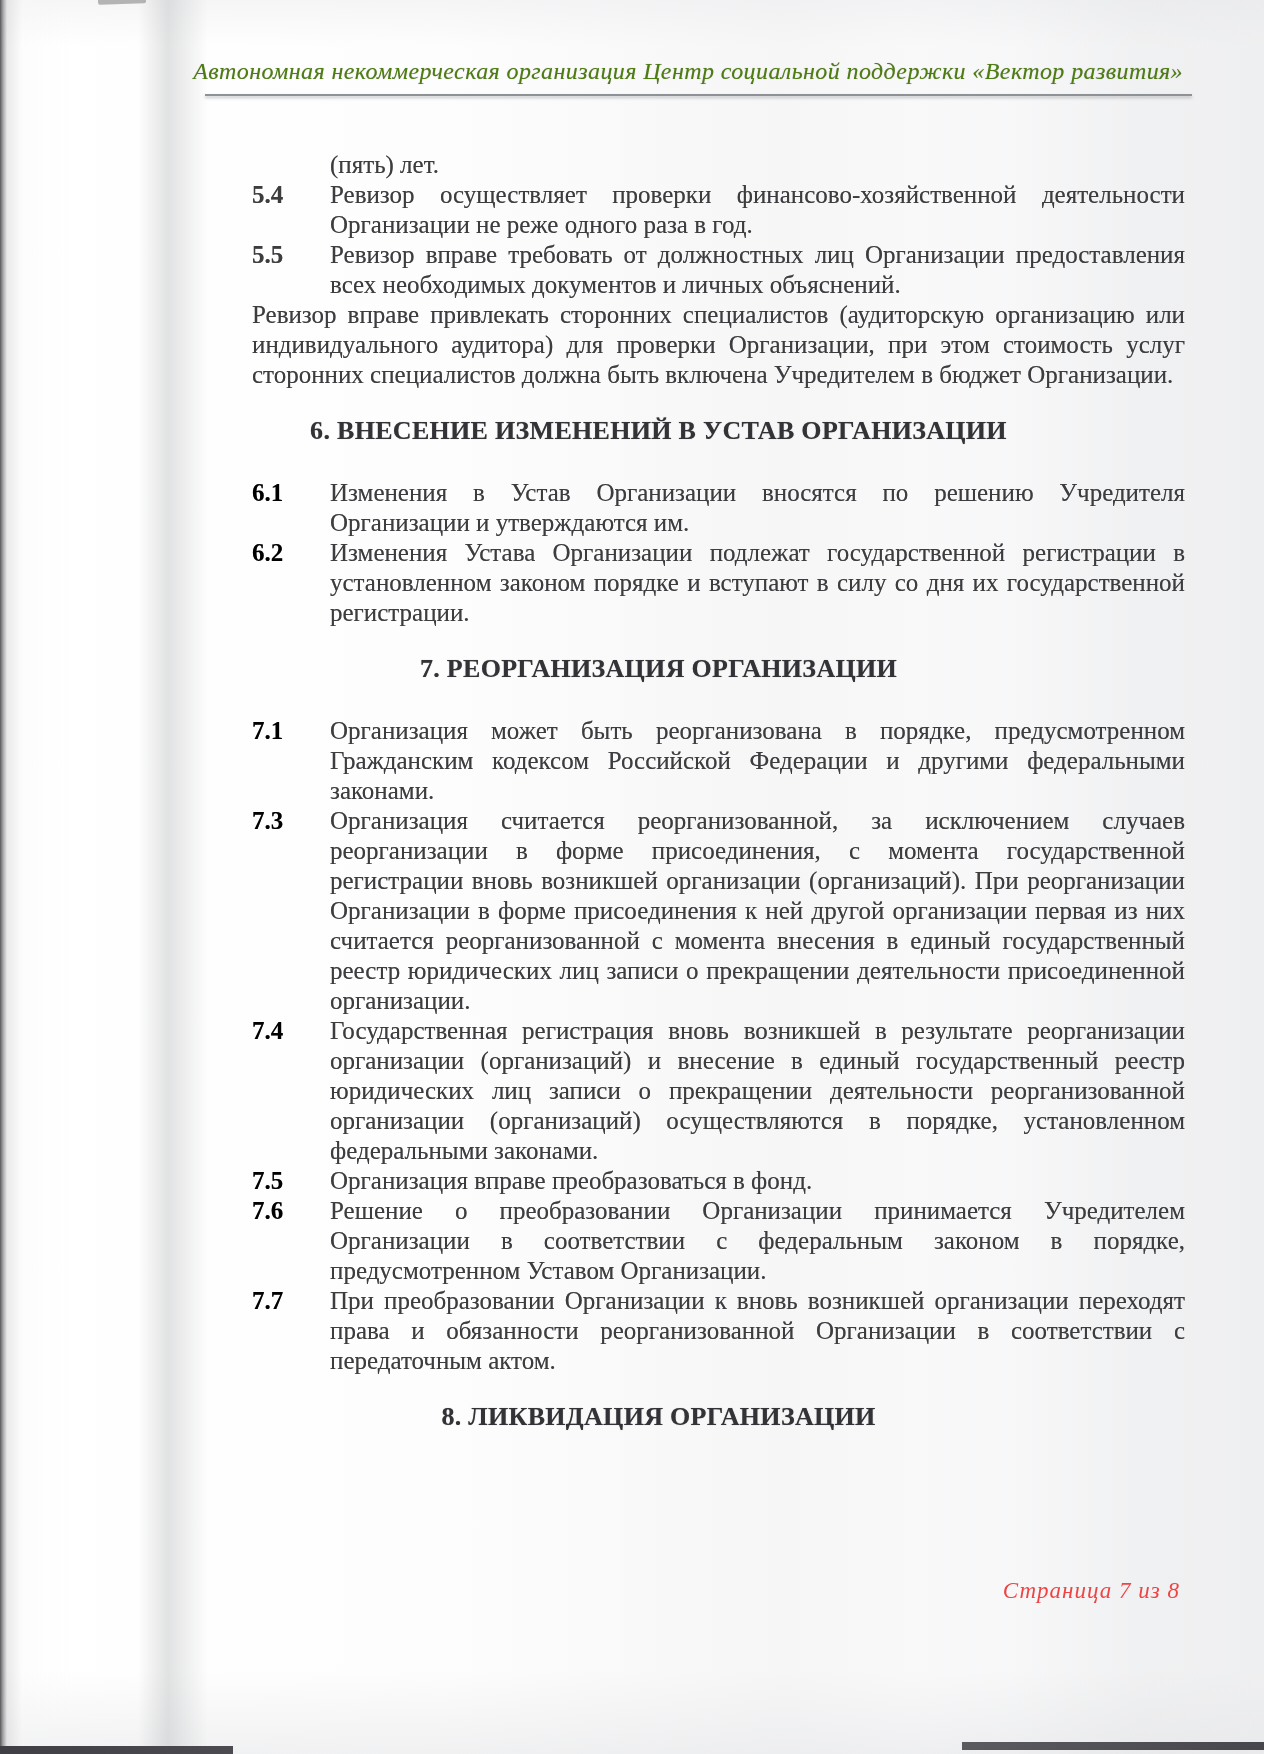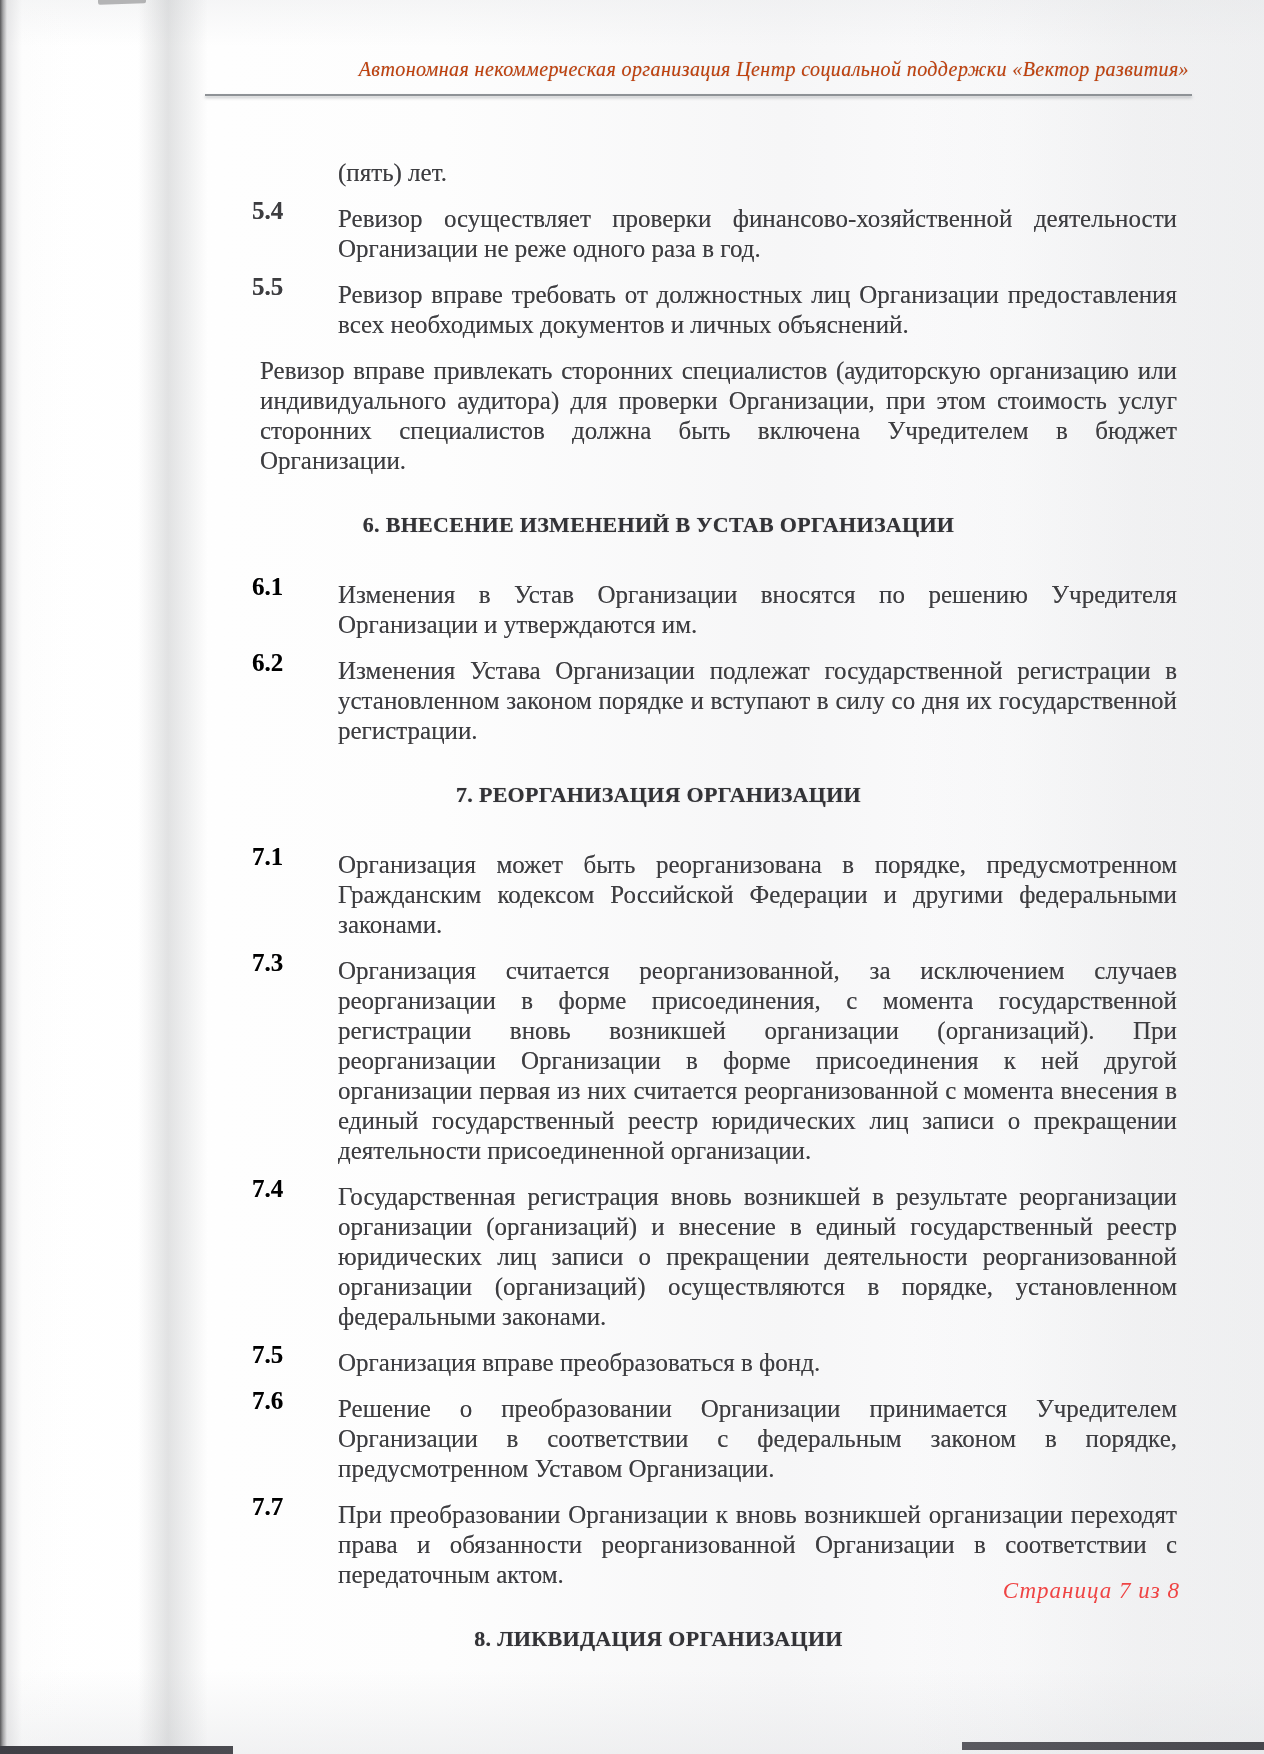--- a/index.html
+++ b/index.html
@@ -16,39 +16,39 @@
       linear-gradient(90deg, rgba(255,255,255,0) 72%, rgba(214,216,218,.22) 90%, rgba(224,226,228,.30) 100%),
       linear-gradient(180deg, rgba(232,233,235,.40) 0px, rgba(255,255,255,0) 46px),
       linear-gradient(180deg, rgba(255,255,255,0) 1670px, rgba(230,231,233,.55) 1754px),
       linear-gradient(90deg, #ffffff 0%, #fdfdfd 35%, #f6f6f7 62%, #fbfbfc 80%, #f5f5f6 100%);
   }
   .corner-mark {
     position:absolute; left:98px; top:-2px; width:48px; height:6px;
     background:#7d7d80; opacity:.55; transform:rotate(-2deg); border-radius:2px;
   }
   .header-title {
-    position:absolute; top:58px; right:75px;
-    font-style:italic; font-size:20px; color:#c2410c; letter-spacing:.4px;
+    position:absolute; top:58px; right:81px;
+    font-style:italic; font-size:24px; color:#4d7c0f; letter-spacing:.4px;
     text-shadow:0 0 1px rgba(70,70,75,.4); white-space:nowrap;
   }
   .header-rule {
     position:absolute; left:205px; top:94px; width:987px; height:2px;
     background:#8e9296; box-shadow:0 2px 3px rgba(130,135,140,.5);
   }
   .doc-body {
     position:absolute; left:252px; top:150px; width:933px;
     color:#3d3d40; font-size:25px; line-height:30px;
     text-shadow:0 0 .6px rgba(55,55,60,.55);
   }
   .clause { display:flex; }
   .clause-num { flex:0 0 78px;font-weight:bold; }
   .clause-num.bold { font-weight:bold; color:#000000; }
-  .clause-text { flex:1; margin:8px; text-align:justify; }
+  .clause-text { flex:1; margin:0; text-align:justify; }
   .sec-heading {
-    font-weight:bold; font-size:22px; line-height:30px; text-align:center;
+    font-weight:bold; font-size:26px; line-height:30px; text-align:center;
     margin:26px 120px 32px 0; color:#333337; letter-spacing:.3px;
     text-shadow:0 0 .8px rgba(45,45,50,.5);
   }
   .footer-page {
     position:absolute; top:1578px; right:84px;
     font-style:italic; font-size:23px; color:#ef4444; letter-spacing:1px;
   }
   .bottom-bar-left {
     position:absolute; left:0; top:1746px; width:233px; height:8px;
     background:linear-gradient(90deg,#3f3f45,#4b4b51);

